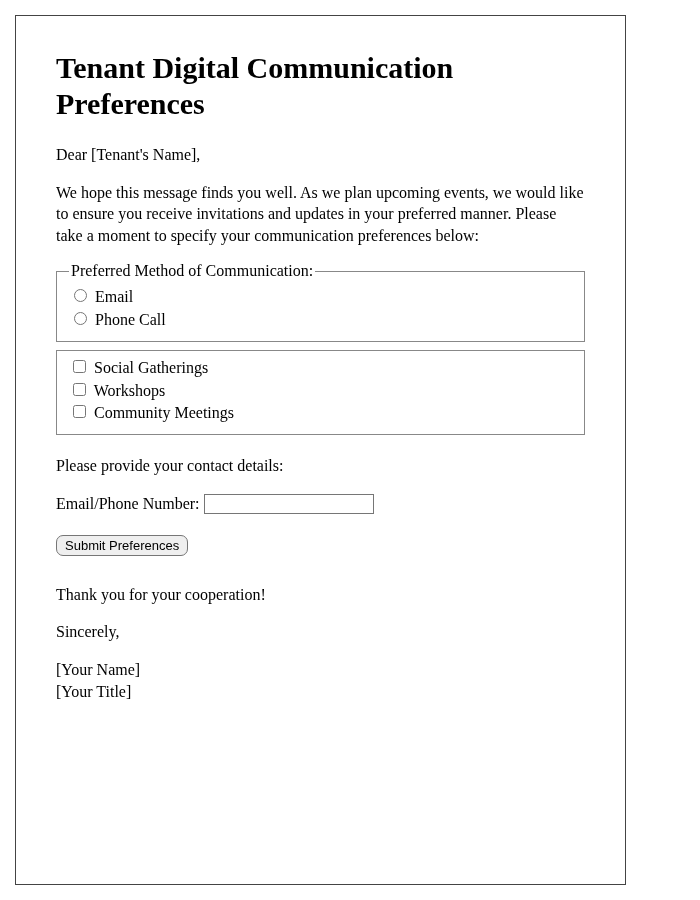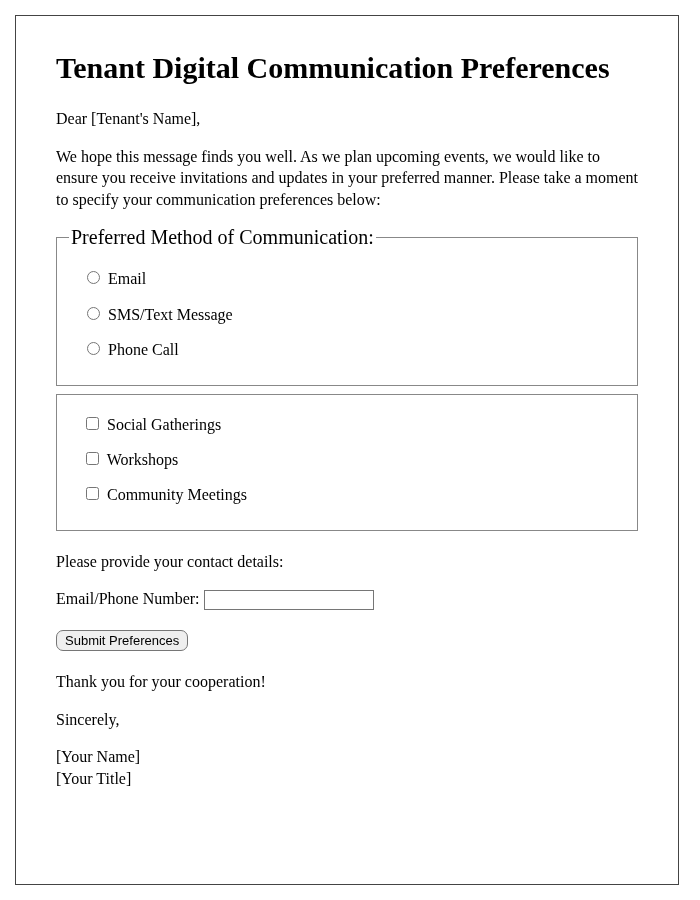--- a/index.html
+++ b/index.html
@@ -9,44 +9,44 @@
       margin: 0;
       padding: 15px;
       font-family: "Times New Roman", Times, serif;
       font-size: 16px;
       background: #fff;
       color: #000;
     }
     .container {
       border: 1px solid #444;
       padding: 28px 40px 40px 40px;
-      width: 664px;
+      width: 611px;
       min-height: 870px;
     }
     h1 {
       font-size: 30px;
       font-weight: bold;
       margin: 6px 0 22px 0;
       line-height: 1.2;
     }
     p {
-      margin: 4px 0 16px 0;
+      margin: 12px 0 16px 0;
       line-height: 1.35;
     }
     fieldset {
       border: 1px solid #888;
       margin: 0 0 8px 0;
       padding: 6px 12px 10px 12px;
     }
     legend {
       padding: 0 2px;
-      font-size: 20px;
+      font-size: 16px;
     }
     .option-row {
-      margin: 13px;
+      margin: 0;
       line-height: 1.4;
     }
     .option-row input {
       margin-right: 4px;
     }
     .contact-section {
       margin-top: 20px;
     }
     .text-input {
       font-family: Arial, sans-serif;
@@ -83,24 +83,20 @@
   <p>We hope this message finds you well. As we plan upcoming events, we would like to ensure you receive invitations and updates in your preferred manner. Please take a moment to specify your communication preferences below:</p>
 
   <fieldset>
     <legend>Preferred Method of Communication:</legend>
     <div class="option-row">
       <input type="radio" name="method" style="">
       <span>Email</span>
     </div>
     <div class="option-row">
       <input type="radio" name="method" style="">
-      <span>SMS/Text Message</span>
-    </div>
-    <div class="option-row">
-      <input type="radio" name="method" style="">
       <span>Phone Call</span>
     </div>
   </fieldset>
 
 
   <fieldset>
     <div class="option-row">
       <input type="checkbox" style="">
       <span>Social Gatherings</span>
     </div>

